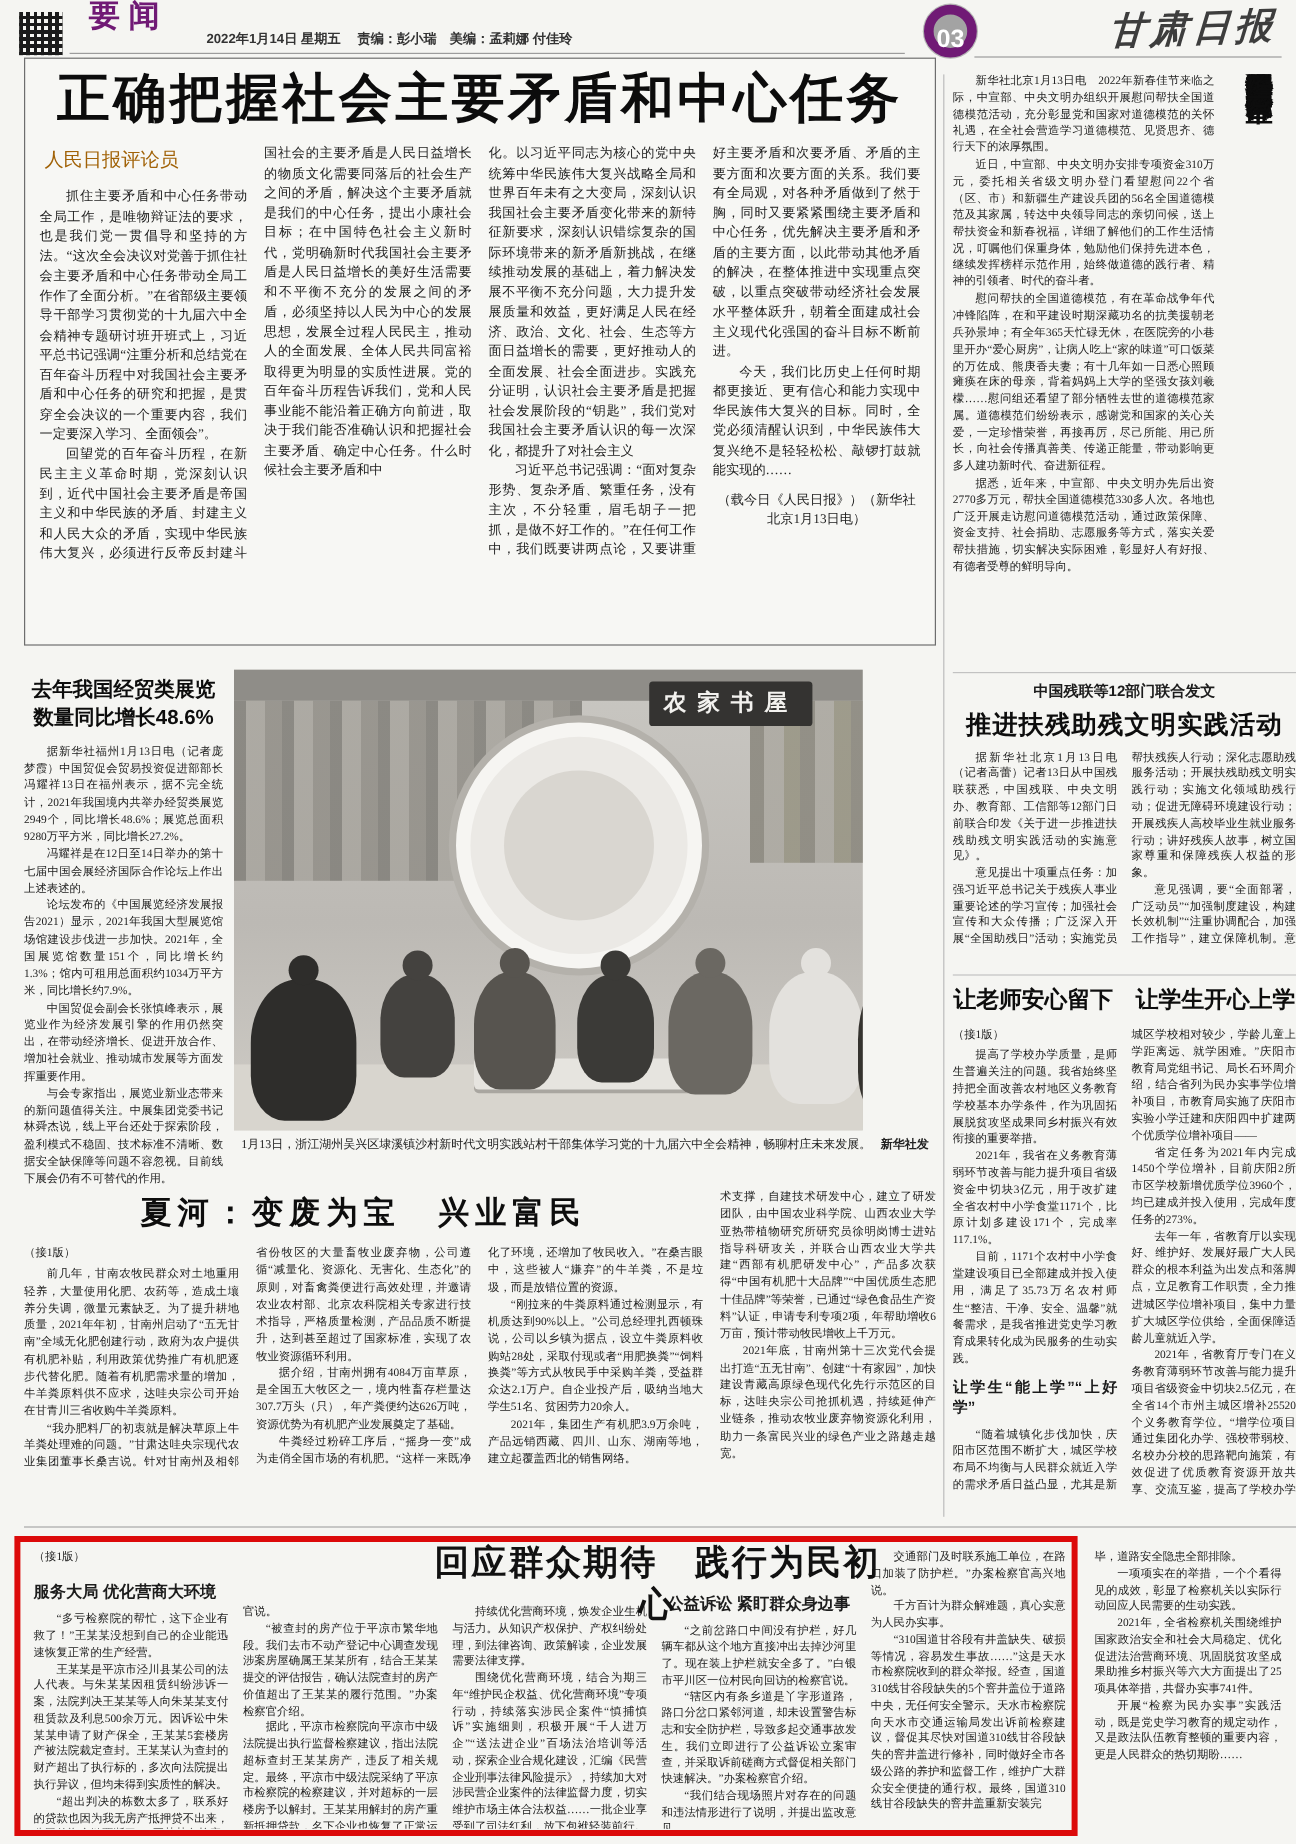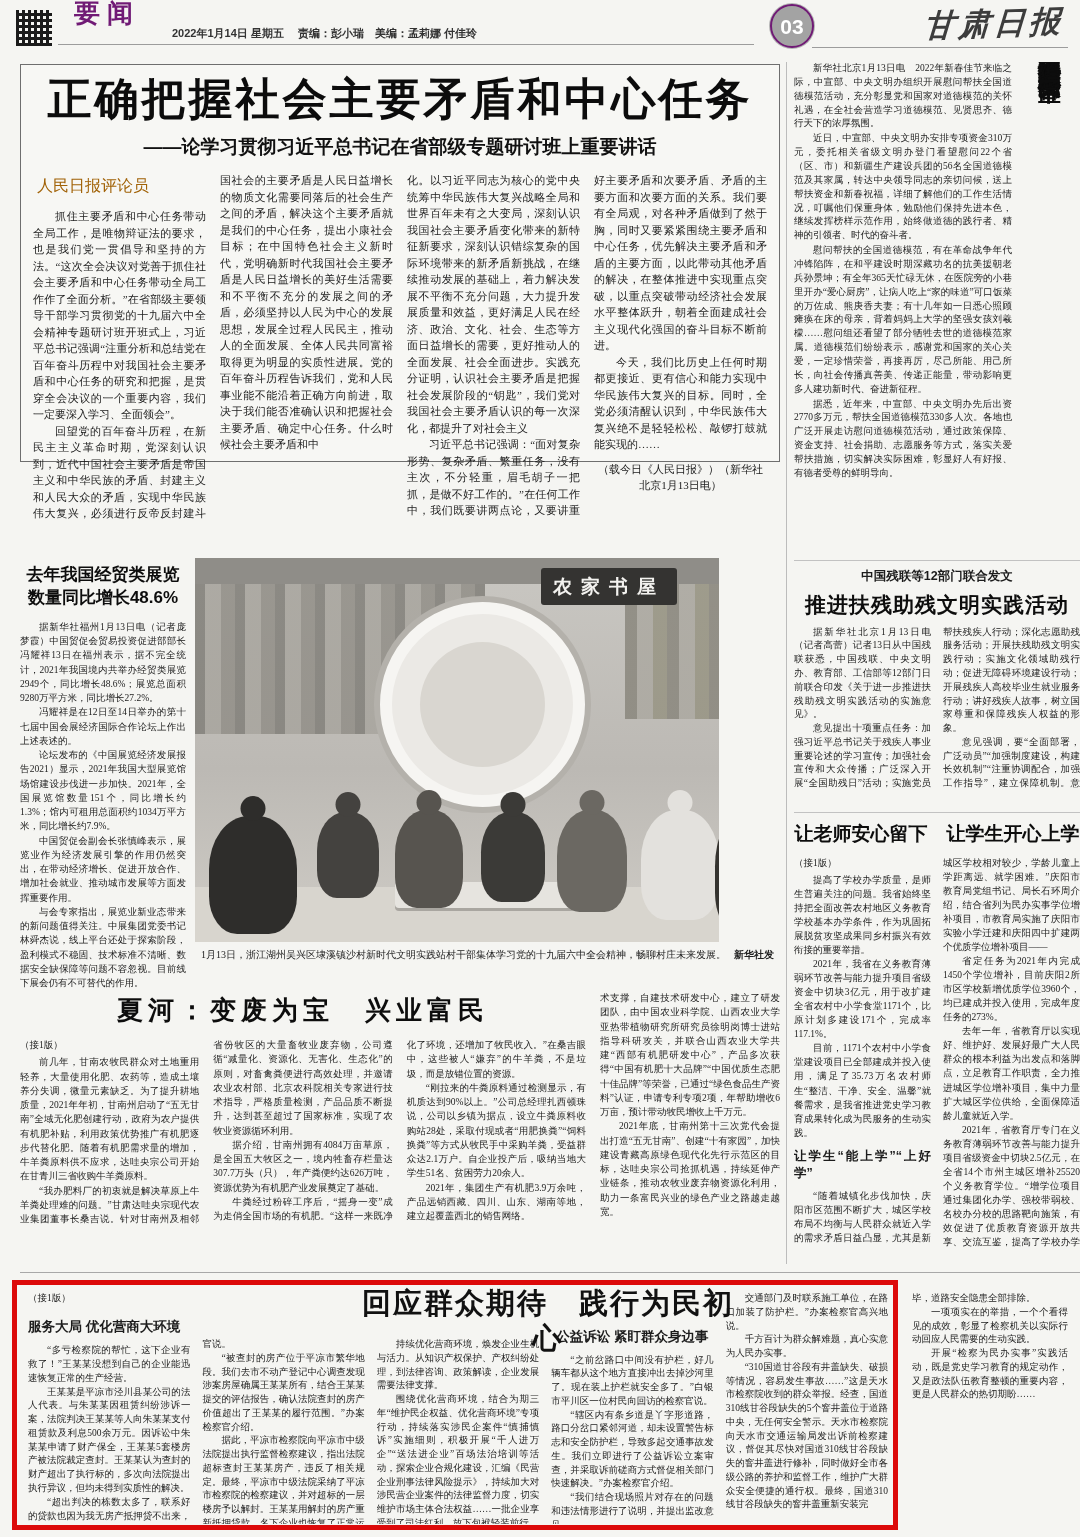--- a/index.html
+++ b/index.html
@@ -14,26 +14,26 @@
       background:repeating-linear-gradient(0deg,#1b1b1b 0 3px,transparent 3px 6px),
                  repeating-linear-gradient(90deg,#1b1b1b 0 3px,#f5f5f2 3px 6px);}
   .section{position:absolute;left:74px;top:0;font:800 26px/1 "Liberation Sans",sans-serif;
            color:#701a75;letter-spacing:7px;}
   .dateline{position:absolute;left:172px;top:28px;font:700 11px/1 "Liberation Sans",sans-serif;color:#333;}
   .dateline span{margin-right:14px;}
   .hr-a{position:absolute;left:58px;top:44px;width:696px;height:1px;background:#9c9c9c;}
   .hr-b{position:absolute;left:812px;top:47px;width:256px;height:1px;background:#9c9c9c;}
   .badge{position:absolute;left:770px;top:4px;width:44px;height:44px;border-radius:50%;
          background:#a3a3a3;color:#fff;font:800 21px/42px "Liberation Sans",sans-serif;
-         text-align:center;border:2px solid #701a75;box-shadow:0 0 0 1px #b5b5b5;}
+         text-align:center;border:8px solid #701a75;box-shadow:0 0 0 1px #b5b5b5;}
   .masthead{position:absolute;right:16px;top:4px;font:700 31px/1.3 "Liberation Serif",serif;
             font-style:italic;color:#3d3d3d;letter-spacing:4px;transform:skewX(-5deg) rotate(-2deg);}
 
   
-  .lead{position:absolute;left:20px;top:64px;width:760px;height:398px;border:1px solid #6e6e6e;
+  .lead{position:absolute;left:20px;top:48px;width:760px;height:490px;border:1px solid #6e6e6e;
         padding:10px 12px 8px;background:#f7f7f4;}
   .lead-title{font:900 44px/1.1 "Liberation Sans",sans-serif;text-align:center;
               letter-spacing:3px;color:#0c0c0c;}
   .lead-sub{font:700 19px/1.2 "Liberation Sans",sans-serif;text-align:center;margin-top:13px;color:#111;}
   .lead-cols{display:flex;gap:14px;margin-top:13px;height:348px;overflow:hidden;}
   .lcol{flex:1;font-size:11px;line-height:1.5;text-align:justify;overflow:hidden;}
   .byline{text-indent:0;font-size:16px;color:#a16207;margin:2px 0 10px 4px;}
   .endnote{text-indent:0;text-align:center;margin-top:8px;}
 
   
@@ -125,21 +125,20 @@
   <div class="dateline">
     <span>2022年1月14日 星期五</span><span>责编：彭小瑞　美编：孟莉娜 付佳玲</span>
   </div>
   <div class="hr-a"></div>
   <div class="hr-b"></div>
   <div class="badge">03</div>
   <div class="masthead">甘肃日报</div>
 
   <section class="lead">
     <h1 class="lead-title">正确把握社会主要矛盾和中心任务</h1>
-    <h2 class="lead-sub">——论学习贯彻习近平总书记在省部级专题研讨班上重要讲话</h2>
     <div class="lead-cols">
       <div class="lcol">
         <p class="byline">人民日报评论员</p>
         <div>
             <p>抓住主要矛盾和中心任务带动全局工作，是唯物辩证法的要求，也是我们党一贯倡导和坚持的方法。“这次全会决议对党善于抓住社会主要矛盾和中心任务带动全局工作作了全面分析。”在省部级主要领导干部学习贯彻党的十九届六中全会精神专题研讨班开班式上，习近平总书记强调“注重分析和总结党在百年奋斗历程中对我国社会主要矛盾和中心任务的研究和把握，是贯穿全会决议的一个重要内容，我们一定要深入学习、全面领会”。</p>
             <p>回望党的百年奋斗历程，在新民主主义革命时期，党深刻认识到，近代中国社会主要矛盾是帝国主义和中华民族的矛盾、封建主义和人民大众的矛盾，实现中华民族伟大复兴，必须进行反帝反封建斗争；在社会主义革命和建设时期，党提出我</p>
           </div>
       </div>
       <div class="lcol">
           <p class="cont">国社会的主要矛盾是人民日益增长的物质文化需要同落后的社会生产之间的矛盾，解决这个主要矛盾就是我们的中心任务，提出小康社会目标；在中国特色社会主义新时代，党明确新时代我国社会主要矛盾是人民日益增长的美好生活需要和不平衡不充分的发展之间的矛盾，必须坚持以人民为中心的发展思想，发展全过程人民民主，推动人的全面发展、全体人民共同富裕取得更为明显的实质性进展。党的百年奋斗历程告诉我们，党和人民事业能不能沿着正确方向前进，取决于我们能否准确认识和把握社会主要矛盾、确定中心任务。什么时候社会主要矛盾和中</p>
@@ -287,18 +286,19 @@
     </div>
     <div class="b-col">
         <p>交通部门及时联系施工单位，在路口加装了防护栏。”办案检察官高兴地说。</p>
         <p>千方百计为群众解难题，真心实意为人民办实事。</p>
         <p>“310国道甘谷段有井盖缺失、破损等情况，容易发生事故……”这是天水市检察院收到的群众举报。经查，国道310线甘谷段缺失的5个窨井盖位于道路中央，无任何安全警示。天水市检察院向天水市交通运输局发出诉前检察建议，督促其尽快对国道310线甘谷段缺失的窨井盖进行修补，同时做好全市各级公路的养护和监督工作，维护广大群众安全便捷的通行权。最终，国道310线甘谷段缺失的窨井盖重新安装完</p>
       </div>
   </section>
   <div class="b6">
       <p class="cont">毕，道路安全隐患全部排除。</p>
       <p>一项项实在的举措，一个个看得见的成效，彰显了检察机关以实际行动回应人民需要的生动实践。</p>
+      <p>2021年，全省检察机关围绕维护国家政治安全和社会大局稳定、优化促进法治营商环境、巩固脱贫攻坚成果助推乡村振兴等六大方面提出了25项具体举措，共督办实事741件。</p>
       <p>开展“检察为民办实事”实践活动，既是党史学习教育的规定动作，又是政法队伍教育整顿的重要内容，更是人民群众的热切期盼……</p>
     </div>
 
   <div class="red-box"></div>
 
 </div>
 
 </body></html>

